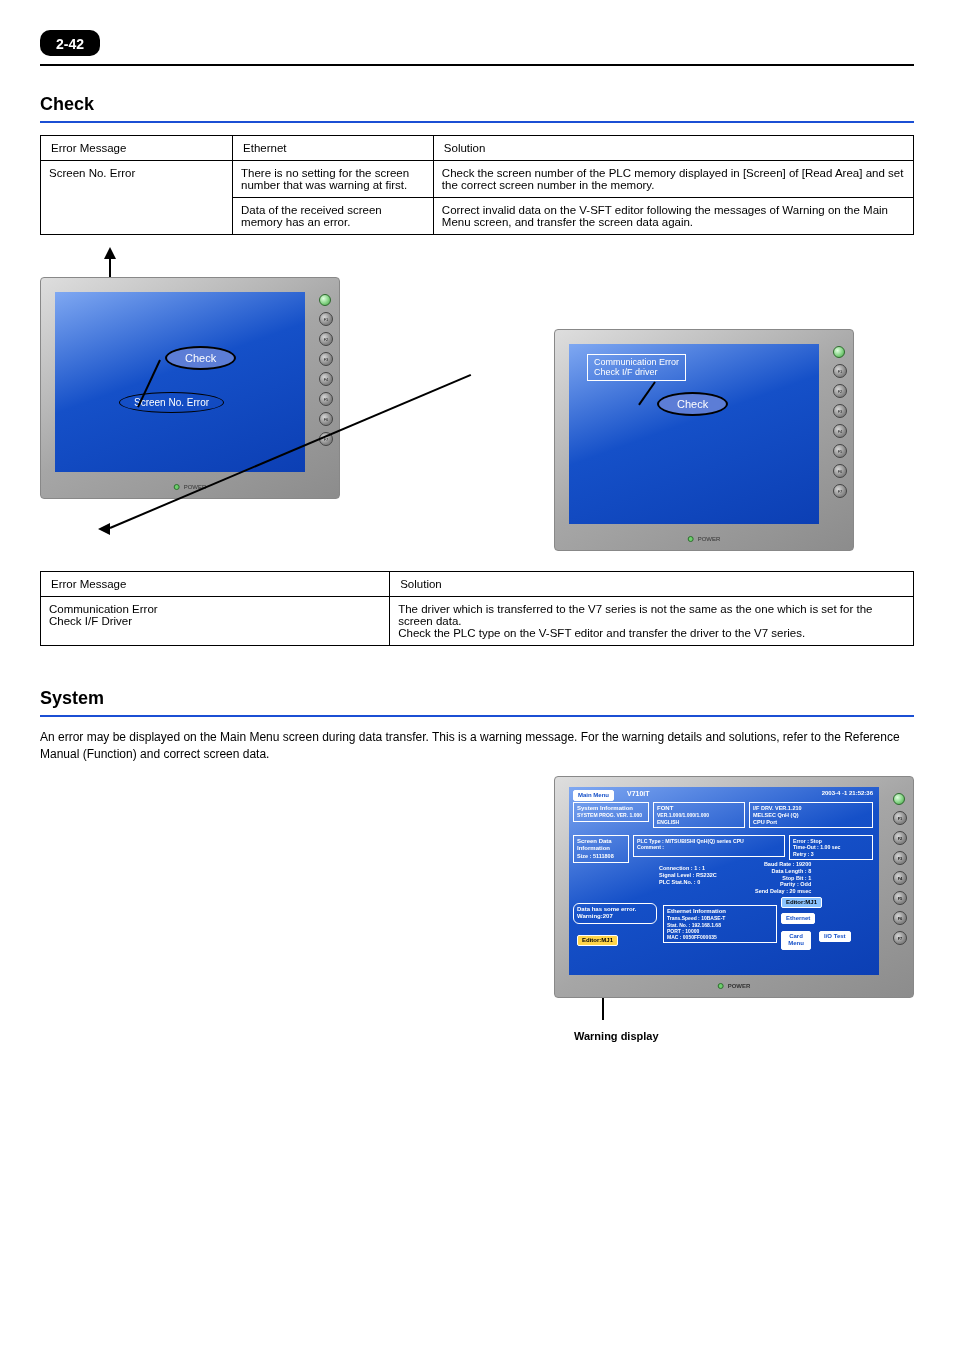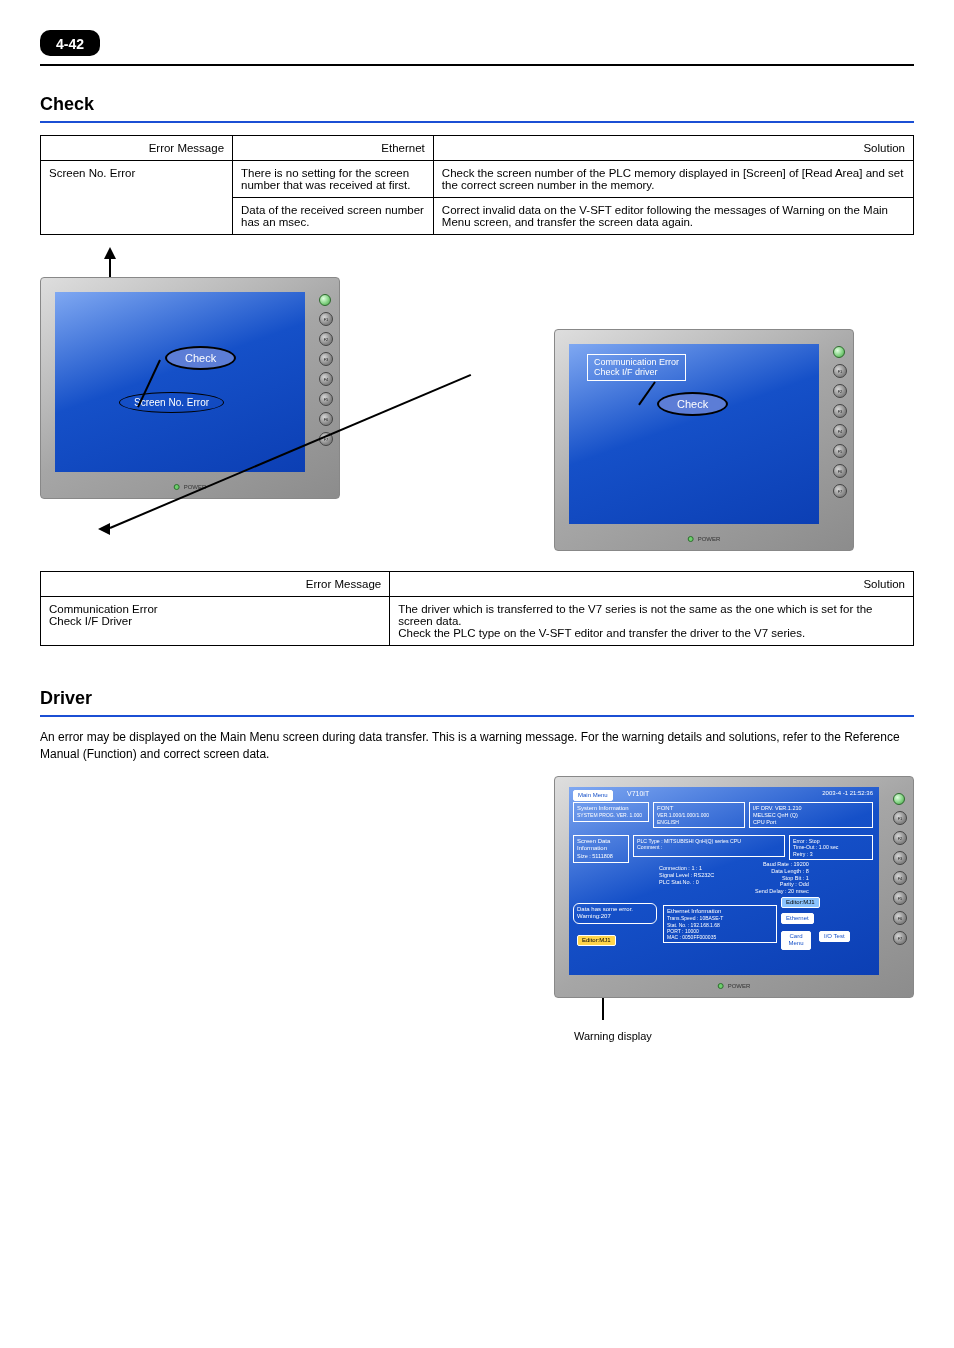--- a/index.html
+++ b/index.html
@@ -5,21 +5,21 @@
   * { box-sizing: border-box; margin: 0; padding: 0; }
   body { font-family: Arial, Helvetica, sans-serif; font-size: 12px; color: #000; background: #fff; width: 954px; margin: 0 auto; padding: 0 40px; }
   .page-header { display: flex; align-items: flex-end; gap: 18px; margin-top: 30px; margin-bottom: 8px; }
   .page-tag { background: #000; color: #fff; border-radius: 10px; padding: 6px 16px 4px 16px; font-size: 14px; font-weight: bold; }
   .divider { border: none; border-top: 2px solid #000; margin: 0 0 28px 0; }
   .section-title { font-size: 18px; font-weight: bold; margin-bottom: 6px; }
   .section-underline { border: none; border-top: 2px solid #1b4fd4; margin-bottom: 12px; }
 
   table.dtbl { border-collapse: collapse; width: 100%; margin-bottom: 14px; }
   table.dtbl th, table.dtbl td { border: 1px solid #000; padding: 6px 8px; vertical-align: top; text-align: left; font-size: 11.5px; }
-  table.dtbl th { text-align: right; font-weight: normal; padding-left: 10px; }
+  table.dtbl th { text-align: left; font-weight: normal; padding-left: 10px; }
   .tcell-center { text-align: center; vertical-align: middle; }
 
   .devices-wrap { position: relative; height: 310px; margin-bottom: 12px; }
   .device { position: absolute; }
   .dev-bezel { background: linear-gradient(150deg,#dedede 0%, #a6a6a6 50%, #8c8c8c 100%); border: 1px solid #888; border-radius: 4px; }
   .dev-screen { background: linear-gradient(160deg,#7fa8f2 0%, #1550c8 45%, #0c3fb4 100%); color: #fff; position: absolute; }
   .side-buttons { position: absolute; right: 6px; top: 16px; display: flex; flex-direction: column; gap: 6px; }
   .side-dot { width: 14px; height: 14px; border-radius: 50%; background: radial-gradient(circle at 35% 35%, #d6d6d6 0%, #8a8a8a 60%, #6a6a6a 100%); border: 1px solid #444; font-size: 4px; color:#222; text-align:center; line-height:14px;}
   .side-dot.lead { width:12px; height:12px; background: radial-gradient(circle at 35% 35%, #e0ffe0 0%, #7bce7b 60%, #489648 100%); border:1px solid #2e6b2e; }
   .bottom-led { position:absolute; bottom:8px; left:50%; transform:translateX(-50%); font-size:6px; color:#333; display:flex; align-items:center; gap:4px; }
@@ -37,43 +37,43 @@
   .detail-screen-content { font-size:6.5px; line-height:1.25; color:#fff; padding:6px; position:relative; height:100%; }
   .ds-box { border:1px solid #fff; padding:2px 3px; font-size:6px; position:absolute; }
   .ds-btn { border:1px solid #fff; background:#fff; color:#1550c8; padding:1px 4px; font-size:6px; position:absolute; border-radius:2px; }
   .ds-btn.active { background:#ffd54a; color:#000; }
   .ds-btn.active2 { background:#8bc4ff; color:#000; }
 </style>
 </head>
 <body>
 
 <div class="page-header">
-  <div class="page-tag">4-42</div>
+  <div class="page-tag">2-42</div>
 </div>
 <hr class="divider">
 
 <div class="section-title">Check</div>
 <hr class="section-underline">
 
 <table class="dtbl">
   <thead>
     <tr>
       <th style="width:22%">Error Message</th>
       <th style="width:23%">Ethernet</th>
       <th>Solution</th>
     </tr>
   </thead>
   <tbody>
     <tr>
       <td rowspan="2" class="tcell-center">Screen No. Error</td>
-      <td>There is no setting for the screen number that was received at first.</td>
+      <td>There is no setting for the screen number that was warning at first.</td>
       <td>Check the screen number of the PLC memory displayed in [Screen] of [Read Area] and set the correct screen number in the memory.</td>
     </tr>
     <tr>
-      <td>Data of the received screen number has an msec.</td>
+      <td>Data of the received screen memory has an error.</td>
       <td>Correct invalid data on the V-SFT editor following the messages of Warning on the Main Menu screen, and transfer the screen data again.</td>
     </tr>
   </tbody>
 </table>
 
 <div class="devices-wrap">
 
   <div class="arrow-head" style="left:64px; top:-2px; border-left:6px solid transparent; border-right:6px solid transparent; border-bottom:12px solid #000;"></div>
   <div class="arrow-line" style="left:69px; top:10px; width:2px; height:26px;"></div>
 
@@ -147,26 +147,26 @@
       <td class="tcell-center" style="white-space:pre-line;">Communication Error
 Check I/F Driver</td>
       <td style="white-space:pre-line;">The driver which is transferred to the V7 series is not the same as the one which is set for the screen data.
 Check the PLC type on the V-SFT editor and transfer the driver to the V7 series.</td>
     </tr>
   </tbody>
 </table>
 
 <div style="height:28px;"></div>
 
-<div class="section-title">Driver</div>
+<div class="section-title">System</div>
 <hr class="section-underline">
 <p class="para">An error may be displayed on the Main Menu screen during data transfer. This is a warning message. For the warning details and solutions, refer to the Reference Manual (Function) and correct screen data.</p>
 
 <div class="detail-device-wrap">
-  <div style="width:360px;">
+  <div style="width:360px;font-weight:bold;">
     <div class="dev-bezel" style="position:relative; width:360px; height:222px;">
       <div class="dev-screen" style="left:14px; top:10px; right:34px; bottom:22px;">
         <div class="detail-screen-content">
 
           <span class="ds-btn" style="left:4px; top:3px;">Main Menu</span>
           <span style="position:absolute; left:58px; top:3px; font-size:7px;">V710iT</span>
           <span style="position:absolute; right:6px; top:3px; font-size:6px;">2003-4 -1  21:52:36</span>
 
           <div class="ds-box" style="left:4px; top:15px; width:76px;">
             <div>System Information</div>

